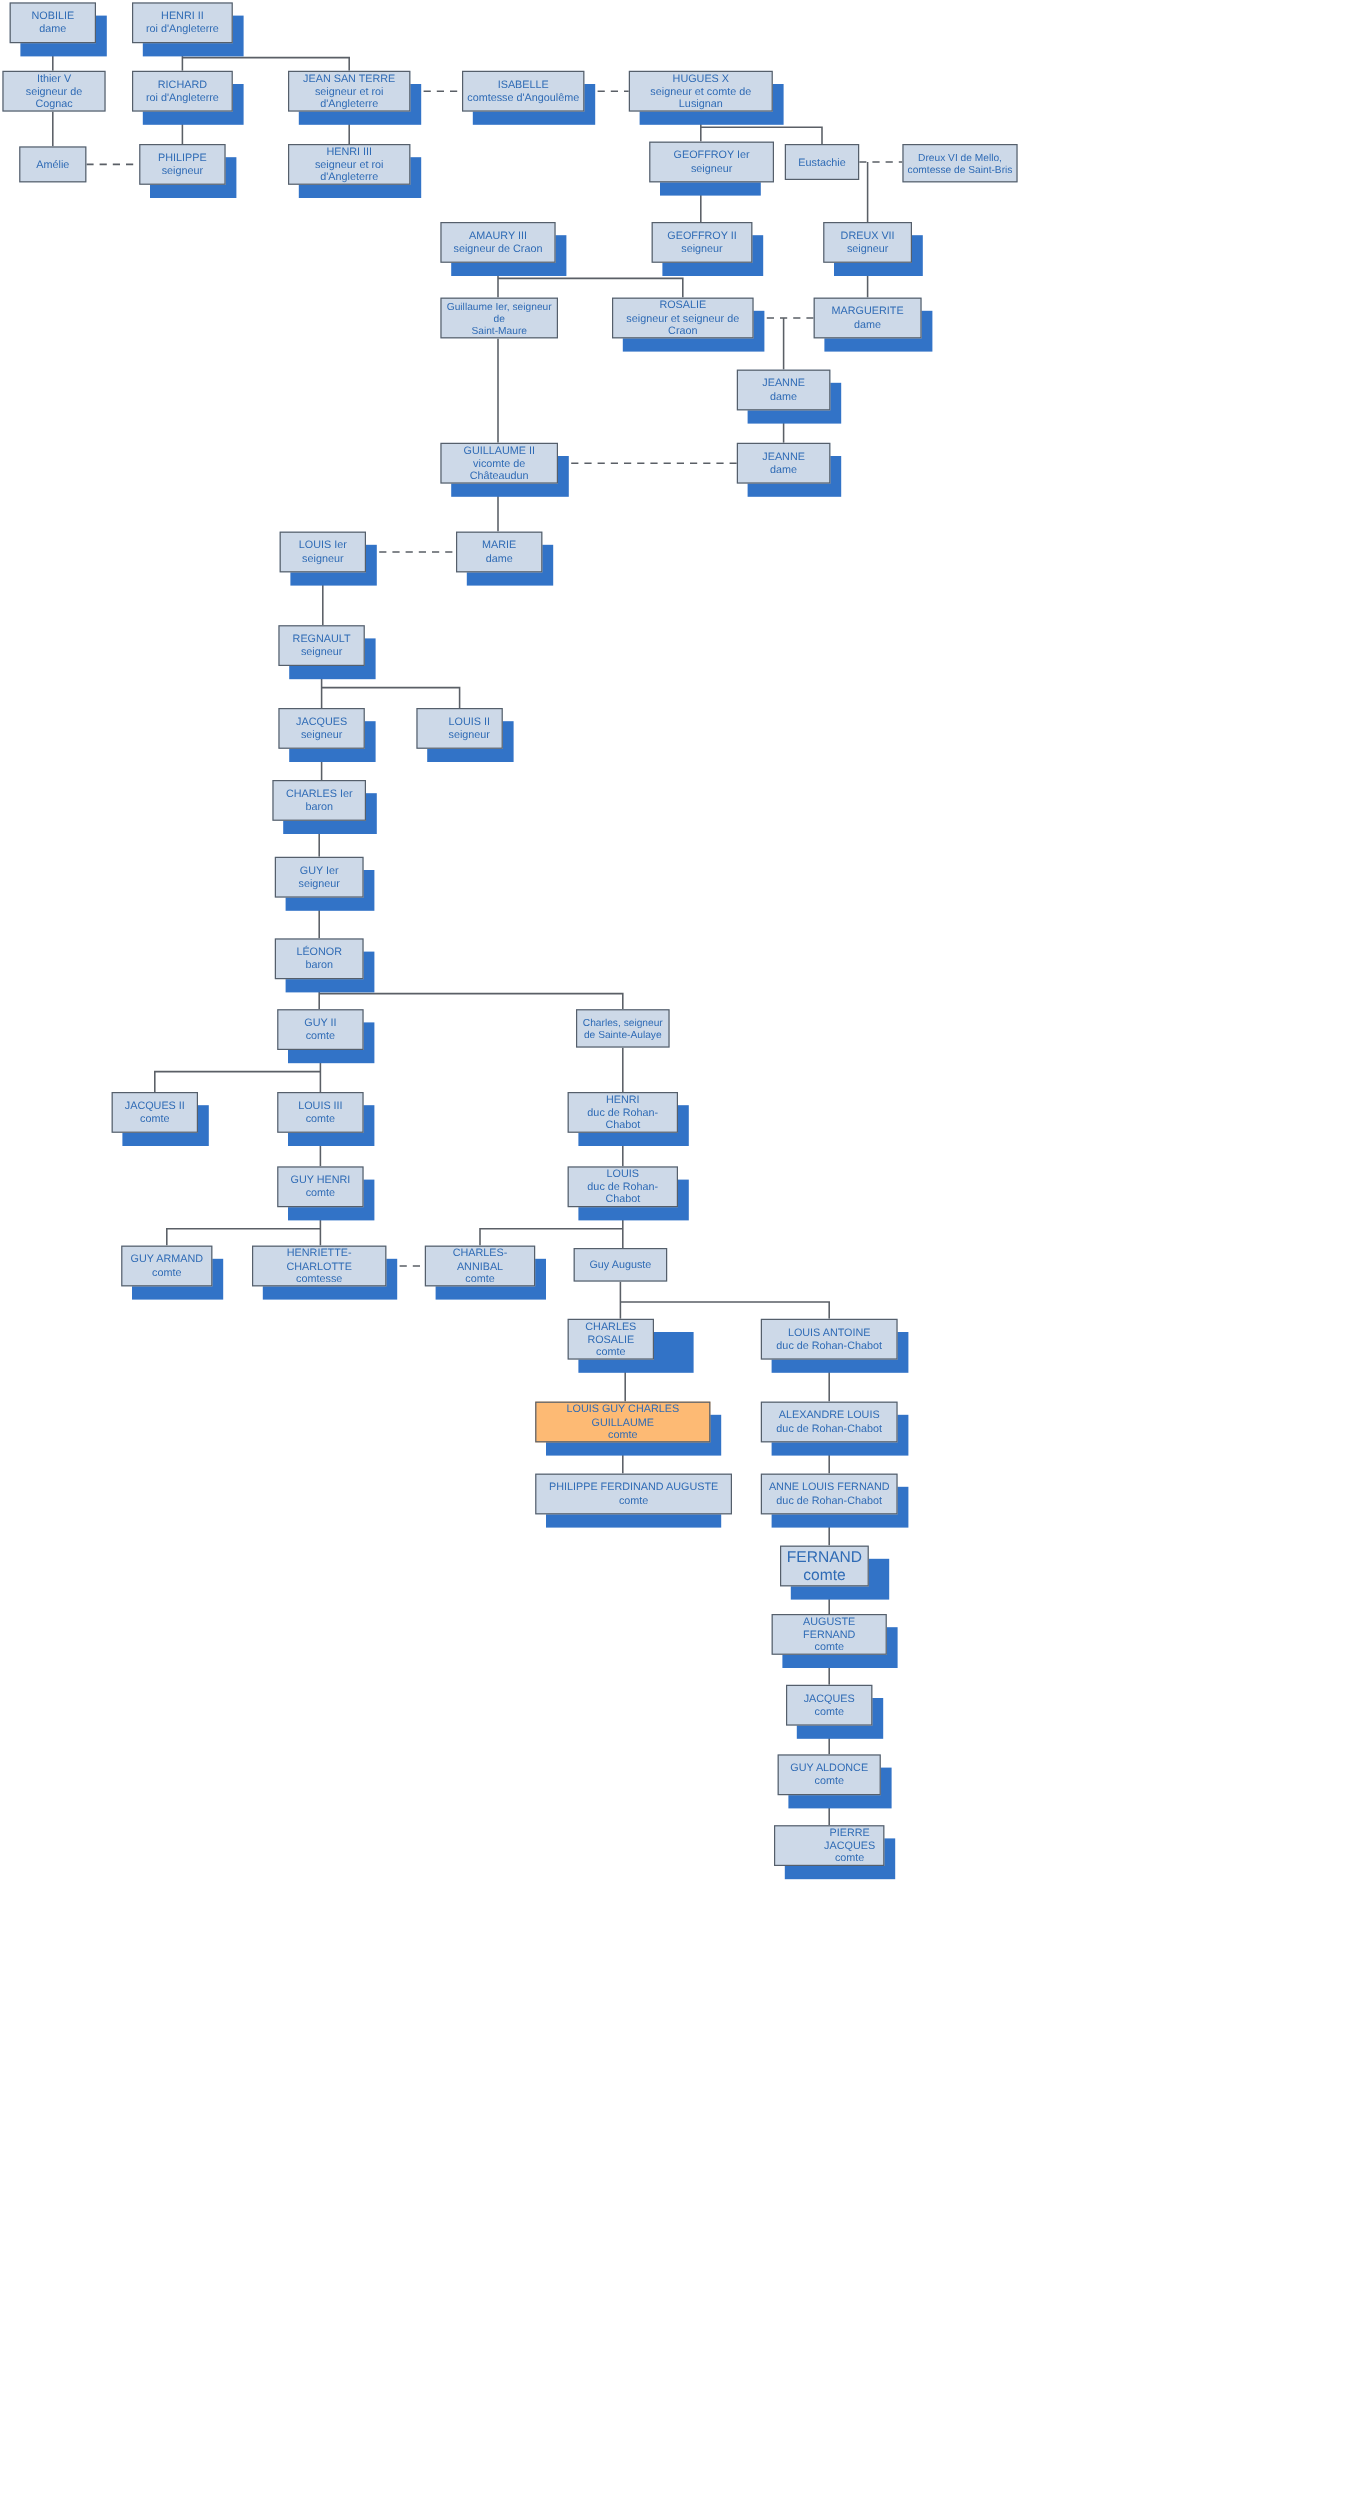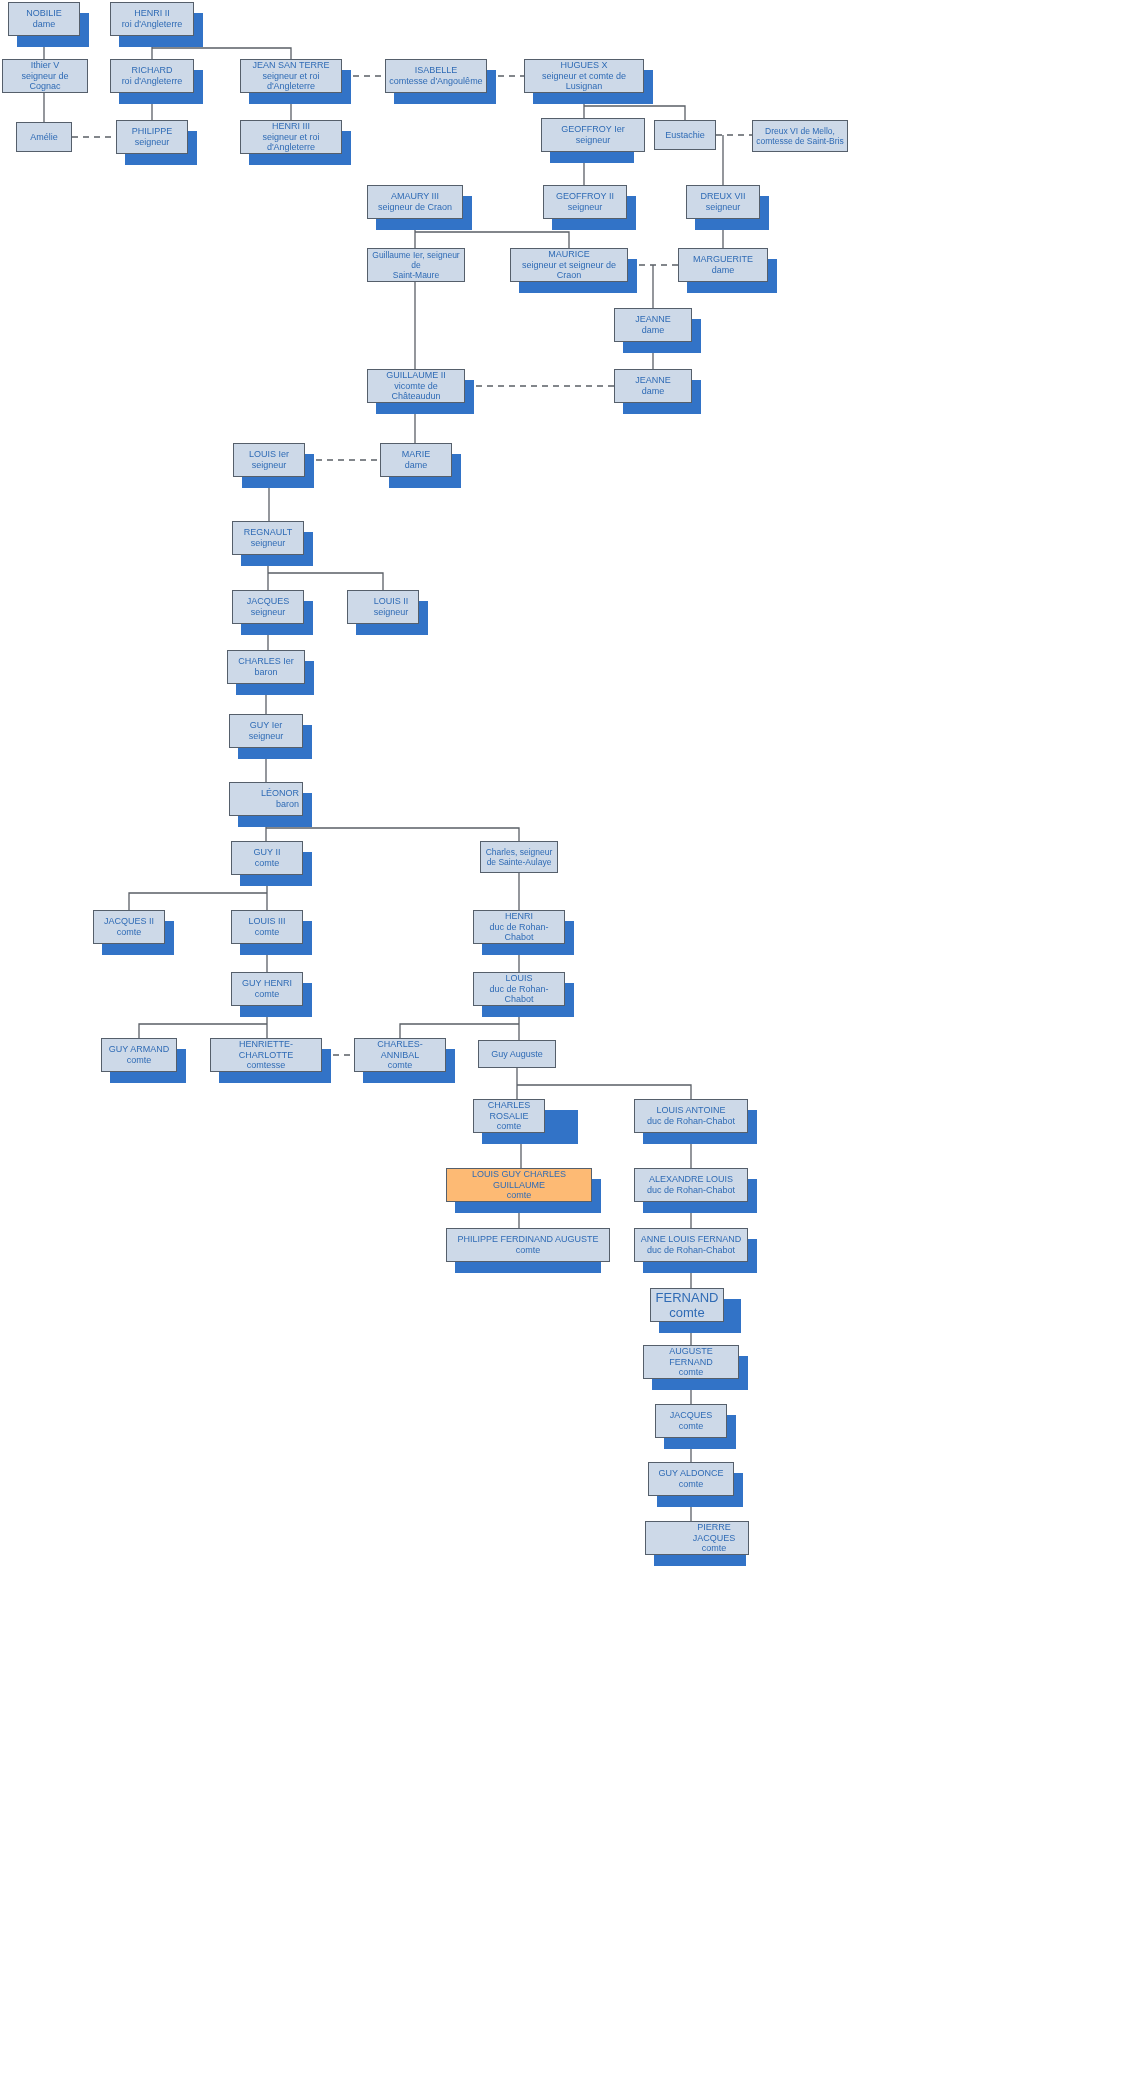--- a/index.html
+++ b/index.html
@@ -241,21 +241,21 @@
         </span>
       </div>
       <div class="node" style="left: 367px; top: 248px; width: 98px; height: 34px; font-size: 8.5px; background: rgb(205, 217, 232); border-color: rgb(85, 95, 107); color: rgb(47, 107, 181);">
         <span class="lbl">
           <span class="ln1">Guillaume Ier, seigneur de</span>
           <span class="ln2">Saint-Maure</span>
         </span>
       </div>
       <div class="node" style="left: 510px; top: 248px; width: 118px; height: 34px; font-size: 9px; background: rgb(205, 217, 232); border-color: rgb(85, 95, 107); color: rgb(47, 107, 181);">
         <span class="lbl">
-          <span class="ln1">MAURICE</span>
+          <span class="ln1">ROSALIE</span>
           <span class="ln2">seigneur et seigneur de Craon</span>
         </span>
       </div>
       <div class="node" style="left: 678px; top: 248px; width: 90px; height: 34px; font-size: 9px; background: rgb(205, 217, 232); border-color: rgb(85, 95, 107); color: rgb(47, 107, 181);">
         <span class="lbl">
           <span class="ln1">MARGUERITE</span>
           <span class="ln2">dame</span>
         </span>
       </div>
       <div class="node" style="left: 614px; top: 308px; width: 78px; height: 34px; font-size: 9px; background: rgb(205, 217, 232); border-color: rgb(85, 95, 107); color: rgb(47, 107, 181);">
@@ -311,21 +311,21 @@
           <span class="ln1">CHARLES Ier</span>
           <span class="ln2">baron</span>
         </span>
       </div>
       <div class="node" style="left: 229px; top: 714px; width: 74px; height: 34px; font-size: 9px; background: rgb(205, 217, 232); border-color: rgb(85, 95, 107); color: rgb(47, 107, 181);">
         <span class="lbl">
           <span class="ln1">GUY Ier</span>
           <span class="ln2">seigneur</span>
         </span>
       </div>
-      <div class="node" style="left: 229px; top: 782px; width: 74px; height: 34px; font-size: 9px; background: rgb(205, 217, 232); border-color: rgb(85, 95, 107); color: rgb(47, 107, 181); text-align: right;">
+      <div class="node" style="left: 229px; top: 782px; width: 74px; height: 34px; font-size: 9px; background: rgb(205, 217, 232); border-color: rgb(85, 95, 107); color: rgb(47, 107, 181);">
         <span class="lbl">
           <span class="ln1">LÉONOR</span>
           <span class="ln2">baron</span>
         </span>
       </div>
       <div class="node" style="left: 231px; top: 841px; width: 72px; height: 34px; font-size: 9px; background: rgb(205, 217, 232); border-color: rgb(85, 95, 107); color: rgb(47, 107, 181);">
         <span class="lbl">
           <span class="ln1">GUY II</span>
           <span class="ln2">comte</span>
         </span>
@@ -442,20 +442,20 @@
           <span class="ln1">JACQUES</span>
           <span class="ln2">comte</span>
         </span>
       </div>
       <div class="node" style="left: 648px; top: 1462px; width: 86px; height: 34px; font-size: 9px; background: rgb(205, 217, 232); border-color: rgb(85, 95, 107); color: rgb(47, 107, 181);">
         <span class="lbl">
           <span class="ln1">GUY ALDONCE</span>
           <span class="ln2">comte</span>
         </span>
       </div>
-      <div class="node" style="left: 645px; top: 1521px; width: 104px; height: 34px; font-size: 9px; background: rgb(205, 217, 232); border-color: rgb(85, 95, 107); color: rgb(47, 107, 181); padding-left: 34px;">
+      <div class="node" style="left: 645px; top: 1521px; width: 92px; height: 34px; font-size: 9px; background: rgb(205, 217, 232); border-color: rgb(85, 95, 107); color: rgb(47, 107, 181); padding-left: 34px;">
         <span class="lbl">
           <span class="ln1">PIERRE JACQUES</span>
           <span class="ln2">comte</span>
         </span>
       </div>
     </div>
 </div>
 
 </body></html>

